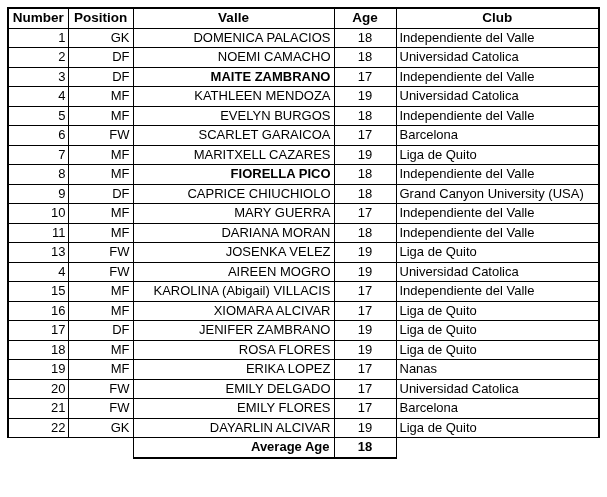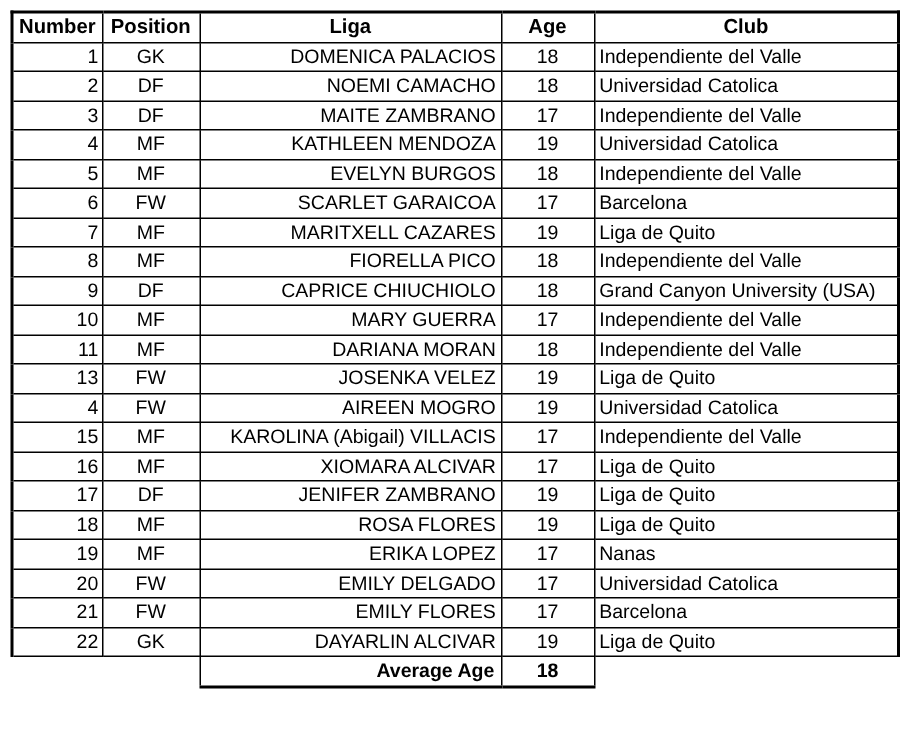--- a/index.html
+++ b/index.html
@@ -39,26 +39,26 @@
   thead th {
     font-weight: bold;
     text-align: center;
     font-size: 13.5px;
     border-top-width: 2px;
   }
   th:first-child, td.col-number.bordered, thead th:first-child { border-left-width: 2px; }
   thead th:last-child, td.col-club { border-right-width: 2px; }
 
   td.col-number   { text-align: right;  padding-right: 2px; }
-  td.col-position { text-align: center; }
+  td.col-position { text-align: right; }
   td.col-name     { text-align: right;   padding-left: 4px; }
   td.col-age      { text-align: center; }
   td.col-club     { text-align: left;   padding-left: 3px; }
 
-  td.bold { font-weight: normal; margin-top: 40px; }
+  td.bold { font-weight: bold; margin-top: 40px; }
 
   tr.footer-row td.no-border {
     border: none;
     background: #ffffff;
   }
   tr.footer-row td.footer-label {
     font-weight: bold;
     text-align: right;
     padding-right: 4px;
     border-bottom-width: 2px;
@@ -78,21 +78,21 @@
       <col class="c-number">
       <col class="c-position">
       <col class="c-name">
       <col class="c-age">
       <col class="c-club">
     </colgroup>
     <thead>
       <tr>
           <th>Number</th>
           <th>Position</th>
-          <th>Liga</th>
+          <th>Valle</th>
           <th>Age</th>
           <th>Club</th>
         </tr>
     </thead>
     <tbody>
         <tr>
           <td class="col-number bordered">1</td>
           <td class="col-position">GK</td>
           <td class="col-name">DOMENICA PALACIOS</td>
           <td class="col-age">18</td>

